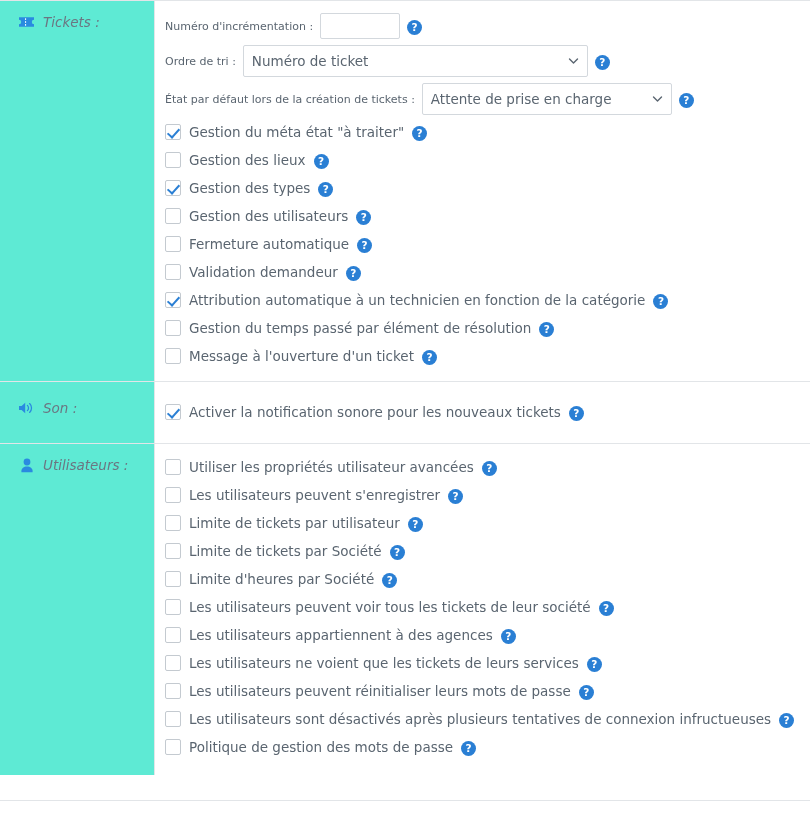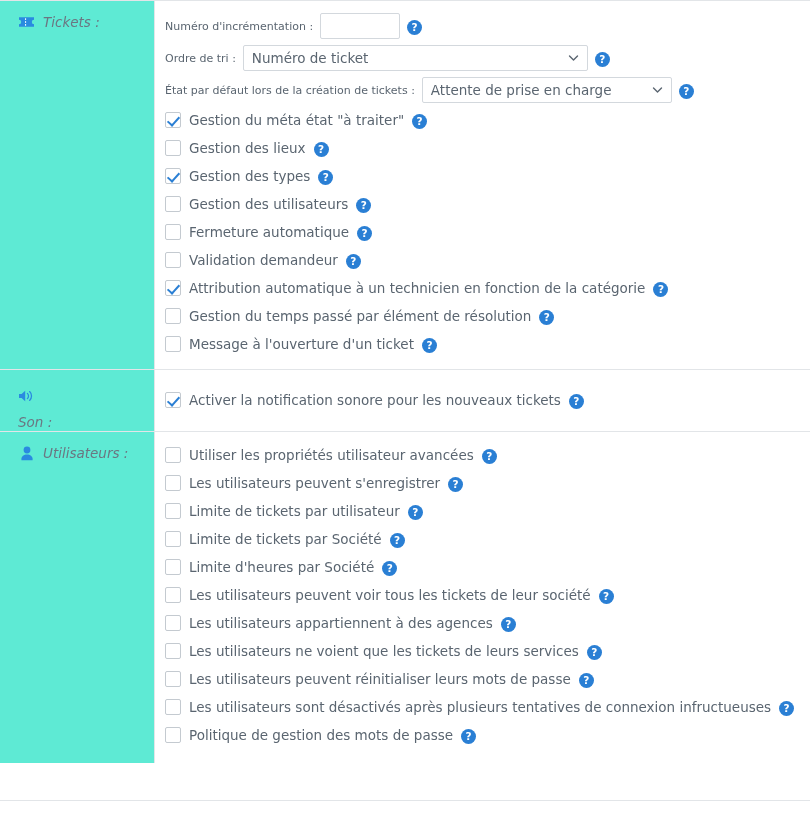--- a/index.html
+++ b/index.html
@@ -84,21 +84,21 @@
     background: #fff;
     font-family: inherit;
     font-size: 13.5px;
     color: #5a6570;
     padding: 2px 5px;
     outline: none;
   }
 
   .select-box {
     position: relative;
-    height: 26px;
+    height: 32px;
     border: 1px solid #d3d8dd;
     border-radius: 2px;
     background: #fff;
     display: flex;
     align-items: center;
     padding: 0 26px 0 8px;
     font-size: 13.5px;
     color: #5a6570;
     white-space: nowrap;
   }
@@ -257,21 +257,21 @@
       <div class="cb-row">
         <span class="cbox"></span>
         <span class="cb-label">Message à l'ouverture d'un ticket</span>
         <span class="help-icon">?</span>
       </div>
 
     </div>
   </div>
 
   <div class="section">
-    <div class="section-label" style="padding-top:17px;flex-direction:column;">
+    <div class="section-label" style="padding-top:17px;">
       <span class="icon-wrap">
         <svg class="icon-svg" width="17" height="14" viewBox="0 0 17 14">
           <path d="M1 5h2.6L7.2 1.8v10.4L3.6 9H1z" fill="#2a8ae0"></path>
           <path d="M9.4 4.4a3.6 3.6 0 0 1 0 5.2" stroke="#2a8ae0" stroke-width="1.3" fill="none" stroke-linecap="round"></path>
           <path d="M11.6 2.6a6 6 0 0 1 0 8.8" stroke="#2a8ae0" stroke-width="1.3" fill="none" stroke-linecap="round"></path>
         </svg>
       </span>
       <span class="lbl-text">Son :</span>
     </div>
     <div class="section-body sound-body">

